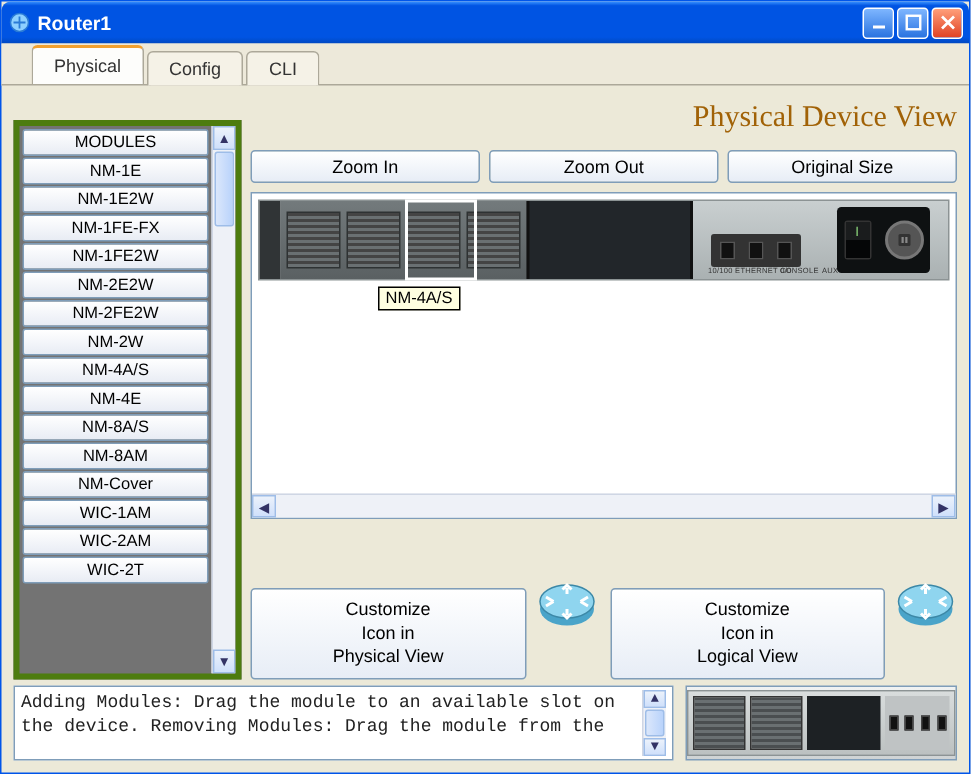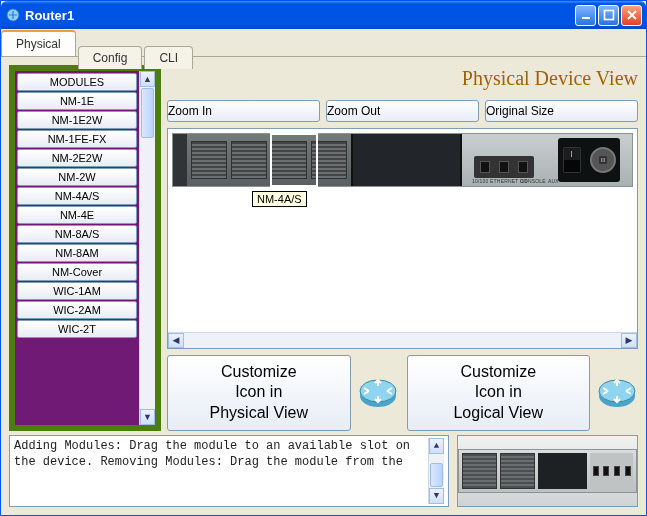--- a/index.html
+++ b/index.html
@@ -39,35 +39,35 @@
   }
   .winbtn.min, .winbtn.max {
     background:linear-gradient(to bottom,#7eb6ff,#2a73e0);
   }
   .winbtn.close {
     background:linear-gradient(to bottom,#ff9f7a,#e04224);
   }
   .winbtn svg { width:12px;height:12px; }
   .tabstrip {
     display:flex; align-items:flex-end;
-    padding:4px 8px 0 0;
+    padding:4px 8px 0 20px;
     background:#ede9da;
     border-bottom:1px solid #aca899;
     height:28px;
   }
   .tab {
     padding:4px 14px;
     border:1px solid #aca899;
     border-bottom:none;
     background:#f5f2e7;
     border-top-left-radius:4px;
     border-top-right-radius:4px;
     margin-right:2px;
     position:relative;
-    top:13px;
+    top:1px;
     font-size:12px;
     color:#333;
     cursor:default;
   }
   .tab.active {
     background:#fdfdfb;
     border-top:2px solid #f0a030;
     font-weight:normal;
     z-index:2;
     top:0px;
@@ -79,24 +79,25 @@
     padding:8px 8px 4px 8px;
     gap:6px;
     overflow:hidden;
   }
   .modules-col {
     width:152px;
     display:flex; flex-direction:column;
   }
   .modules-listwrap {
     flex:1;
-    border:6px solid #4d7c0f;
-    background:#701a75;
+    border:4px solid #4d7c0f;
+    background:#737373;
     display:flex;
     overflow:hidden;
+    margin-top:15px;
   }
   .modules-list {
     flex:1; overflow:hidden;
     padding:2px;
   }
   .module-item {
     border:1px solid #7f9db9;
     background:linear-gradient(to bottom,#fff,#e8ecf4);
     text-align:center;
     font-size:11px;
@@ -140,21 +141,21 @@
     color:#a16207;
     margin:2px 0 4px 0;
   }
   .zoom-row {
     display:flex; gap:6px;
   }
   .btn {
     flex:1;
     border:1px solid #7f9db9;
     background:linear-gradient(to bottom,#fff,#e7edf6);
-    text-align:left;
+    text-align:center;
     padding:3px 0;
     font-size:12px;
     border-radius:3px;
     cursor:default;
   }
   .device-view {
     flex:1;
     border:1px solid #7f9db9;
     background:#fff;
     position:relative;
@@ -256,33 +257,34 @@
   .custom-cell {
     flex:1;
     display:flex; align-items:center; gap:6px;
   }
   .custom-btn {
     flex:1;
     border:1px solid #7f9db9;
     background:linear-gradient(to bottom,#fff,#e7edf6);
     text-align:center;
     padding:6px 4px;
-    font-size:16px;
+    font-size:12px;
     border-radius:3px;
     line-height:1.3;
     cursor:default;
     white-space:pre-line;
+    margin-top:40px;
   }
   .router-icon {
     width:42px;height:42px;
   }
   .bottom-row {
     display:flex; gap:8px;
     padding:0 8px 8px 8px;
-    height:80px;
+    height:58px;
   }
   .instructions-box {
     flex:0 0 440px;
     border:1px solid #7f9db9;
     background:#fff;
     position:relative;
     padding:2px 4px;
     font-size:12px;
     font-family:"Courier New",monospace;
     color:#222;
@@ -348,21 +350,23 @@
 
   <div class="content">
 
     <div class="modules-col">
       <div class="modules-listwrap">
         <div class="modules-list">
           <div class="module-item">MODULES</div>
           <div class="module-item">NM-1E</div>
           <div class="module-item">NM-1E2W</div>
           <div class="module-item">NM-1FE-FX</div>
+          <div class="module-item">NM-1FE2W</div>
           <div class="module-item">NM-2E2W</div>
+          <div class="module-item">NM-2FE2W</div>
           <div class="module-item">NM-2W</div>
           <div class="module-item">NM-4A/S</div>
           <div class="module-item">NM-4E</div>
           <div class="module-item">NM-8A/S</div>
           <div class="module-item">NM-8AM</div>
           <div class="module-item">NM-Cover</div>
           <div class="module-item">WIC-1AM</div>
           <div class="module-item">WIC-2AM</div>
           <div class="module-item">WIC-2T</div>
         </div>

